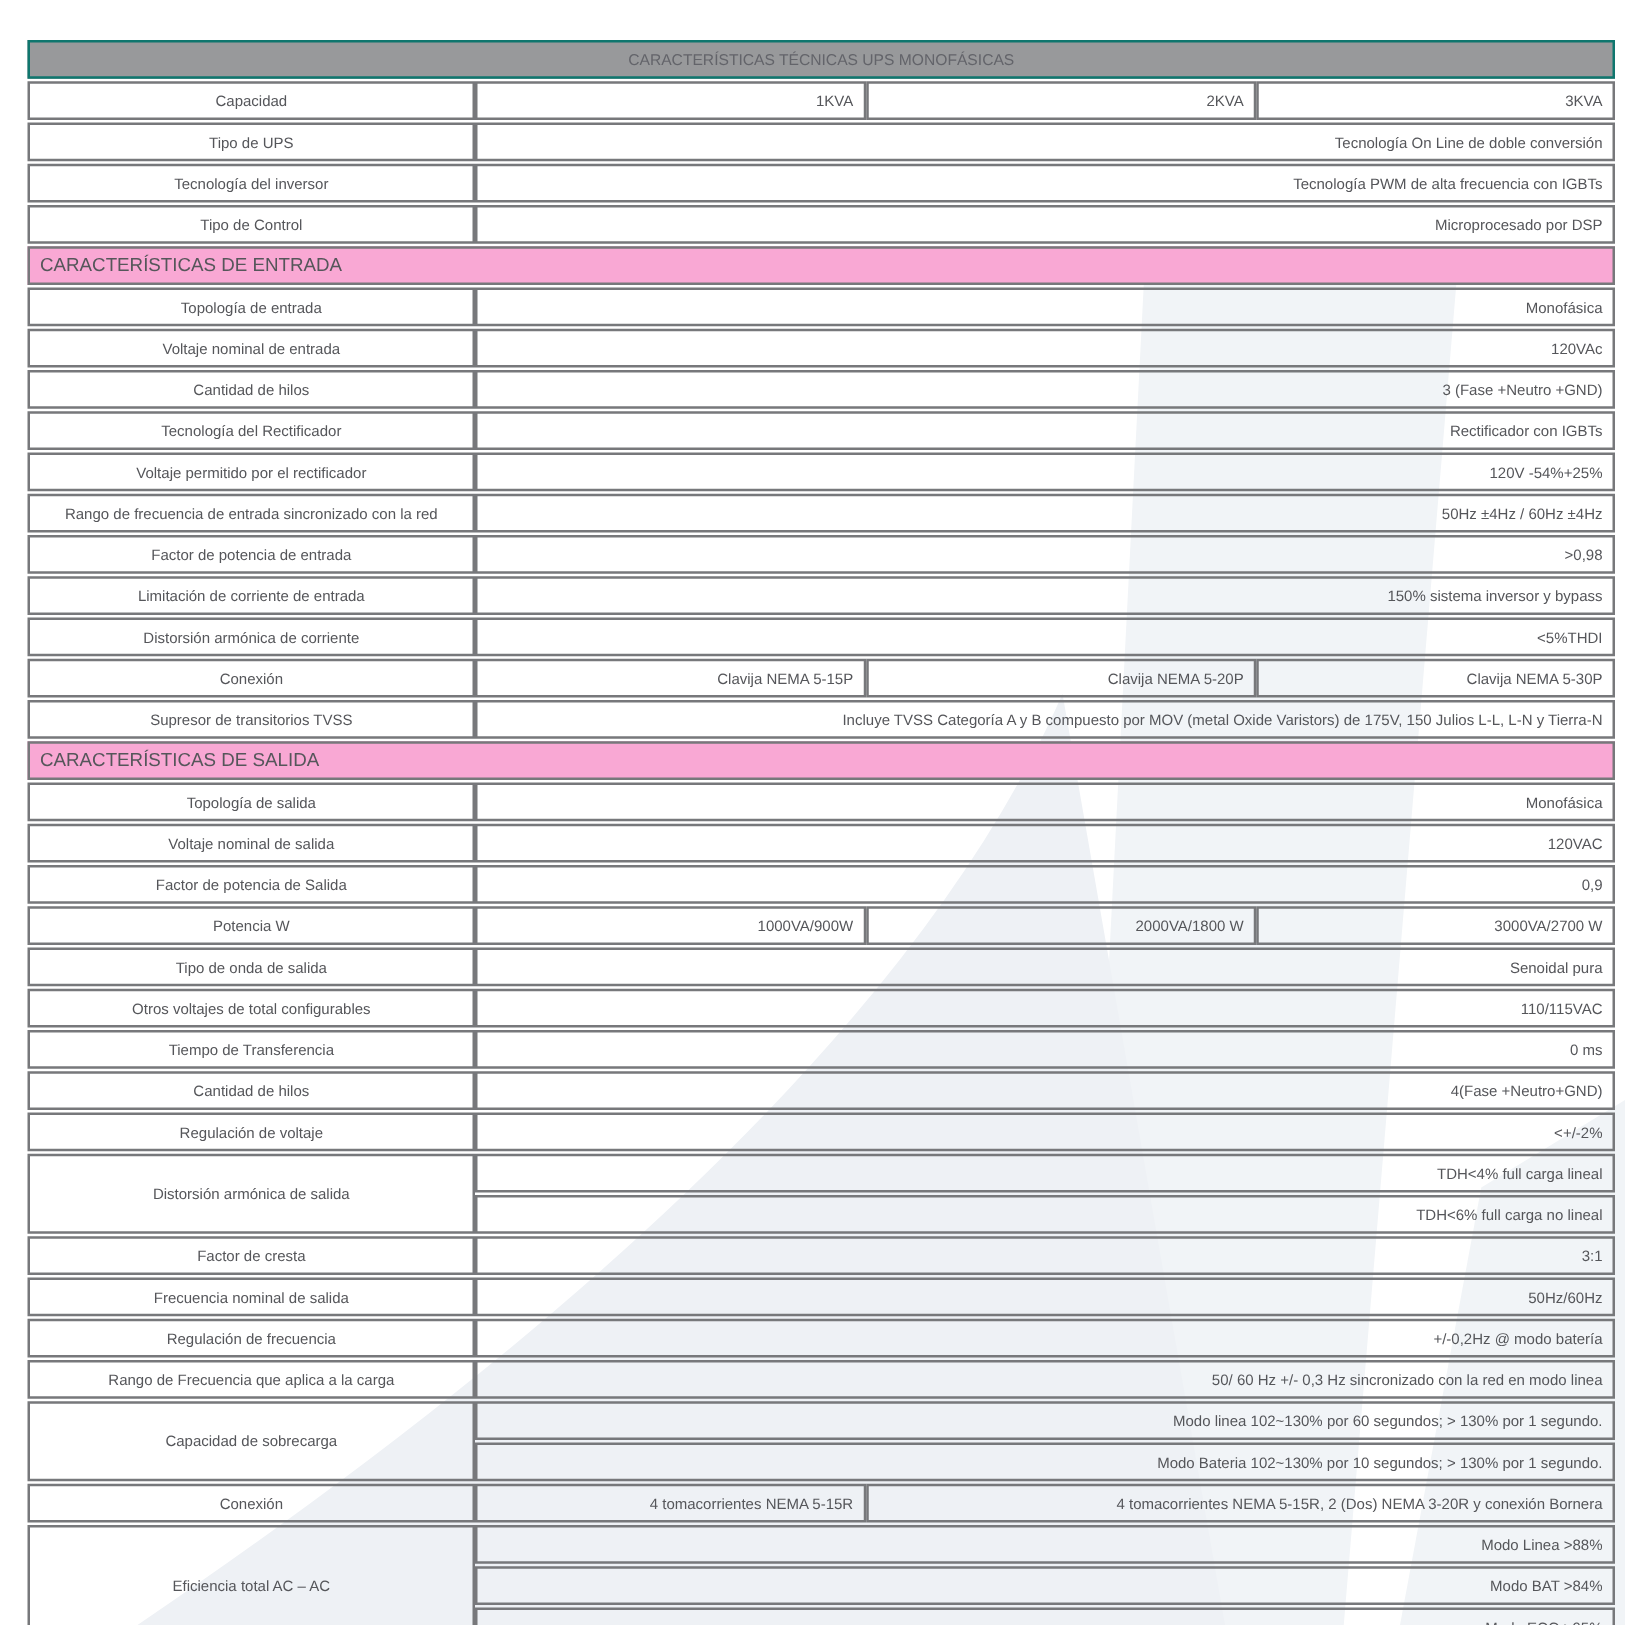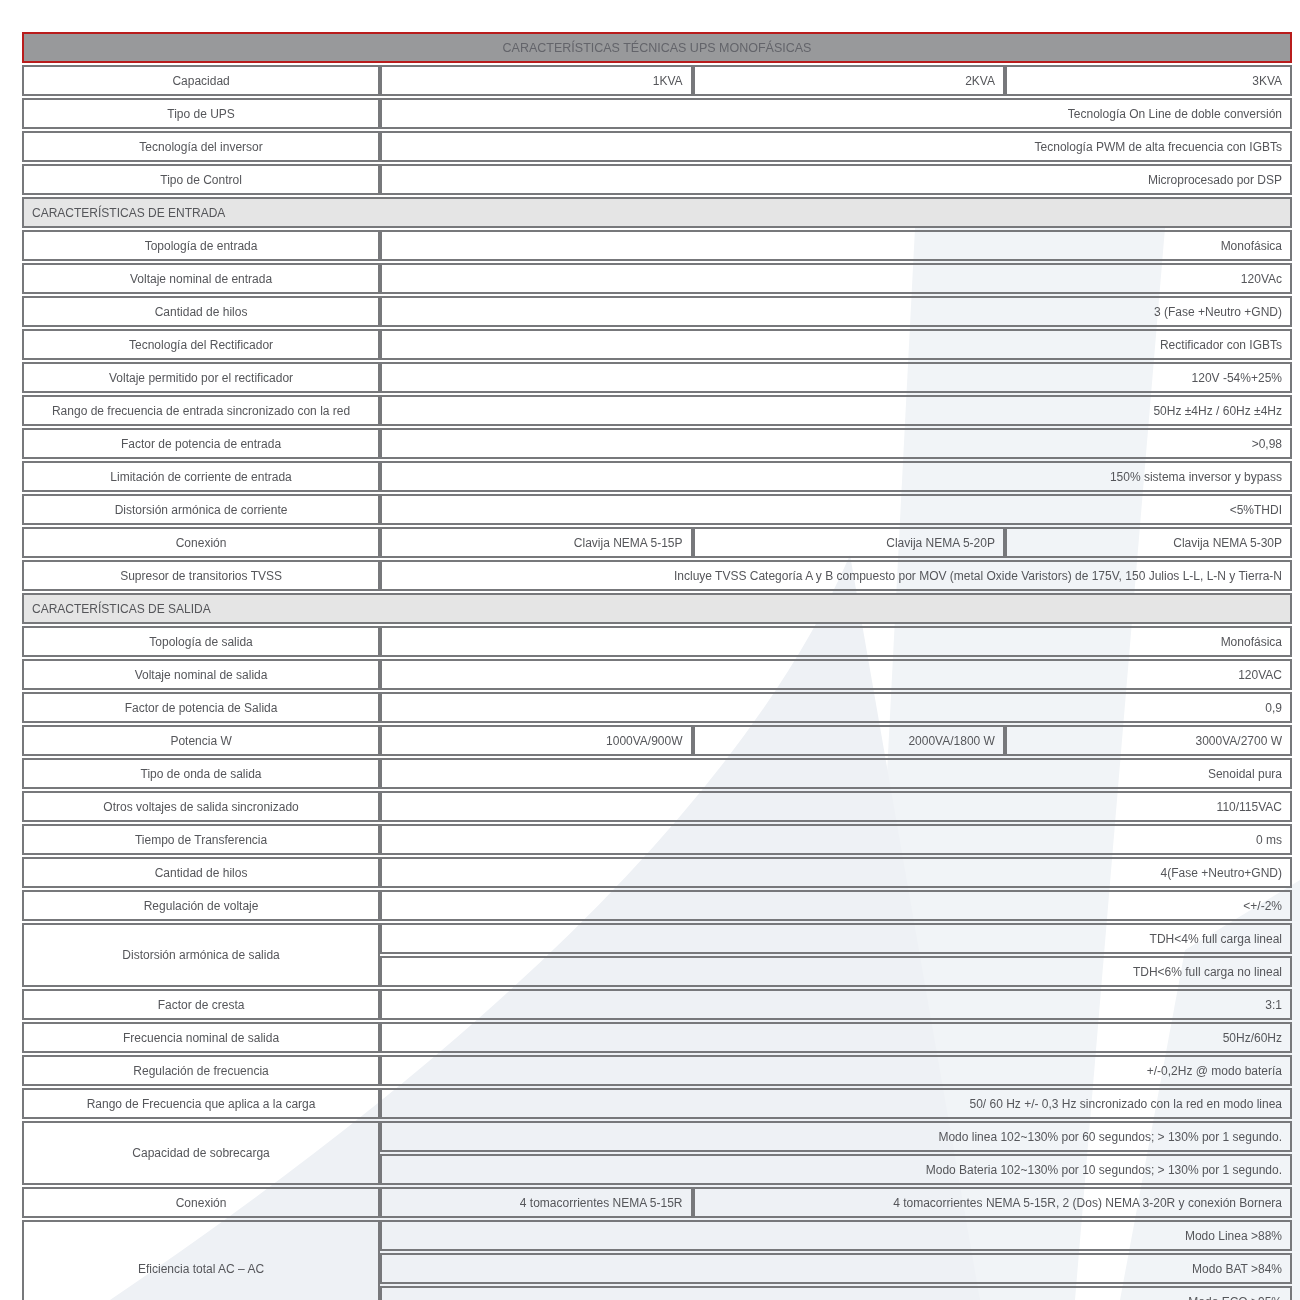--- a/index.html
+++ b/index.html
@@ -29,26 +29,26 @@
     color:#55565a;
     background:transparent;
     overflow:hidden;
     white-space:nowrap;
   }
   td.title{
     background:#98999b;
     color:#63646a;
     text-align:center;
     font-size:12.5px;
-    border:2px solid #b91c1c;
+    border:2px solid #0f766e;
   }
   td.section{
-    background:#e5e5e5;
+    background:#f9a8d4;
     text-align:left;
-    font-size:12px;
+    font-size:15px;
     color:#55565a;
     margin-left:28px;
   }
   td.label{ text-align:center; }
   td.value{ text-align:right; }
 </style>
 </head>
 <body>
 
 <div class="page">
@@ -156,21 +156,21 @@
           <td colspan="1" rowspan="1" class="label">Potencia W</td>
           <td colspan="1" rowspan="1" class="value">1000VA/900W</td>
           <td colspan="1" rowspan="1" class="value">2000VA/1800 W</td>
           <td colspan="1" rowspan="1" class="value">3000VA/2700 W</td>
         </tr>
         <tr>
           <td colspan="1" rowspan="1" class="label">Tipo de onda de salida</td>
           <td colspan="3" rowspan="1" class="value">Senoidal pura</td>
         </tr>
         <tr>
-          <td colspan="1" rowspan="1" class="label">Otros voltajes de salida sincronizado</td>
+          <td colspan="1" rowspan="1" class="label">Otros voltajes de total configurables</td>
           <td colspan="3" rowspan="1" class="value">110/115VAC</td>
         </tr>
         <tr>
           <td colspan="1" rowspan="1" class="label">Tiempo de Transferencia</td>
           <td colspan="3" rowspan="1" class="value">0 ms</td>
         </tr>
         <tr>
           <td colspan="1" rowspan="1" class="label">Cantidad de hilos</td>
           <td colspan="3" rowspan="1" class="value">4(Fase +Neutro+GND)</td>
         </tr>

